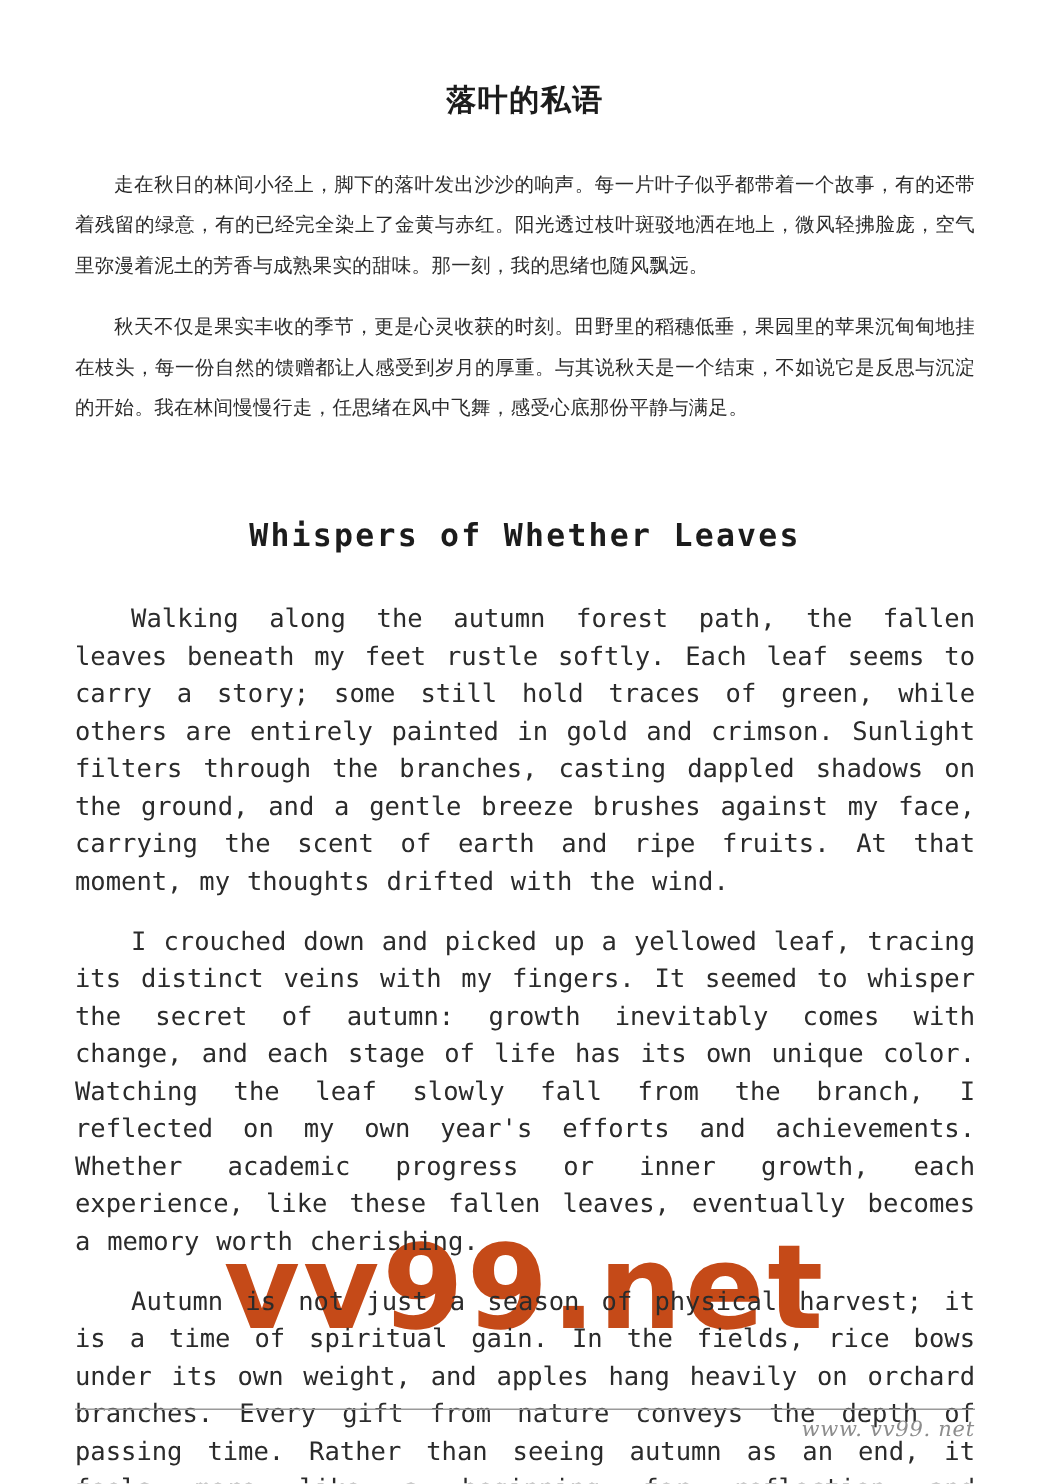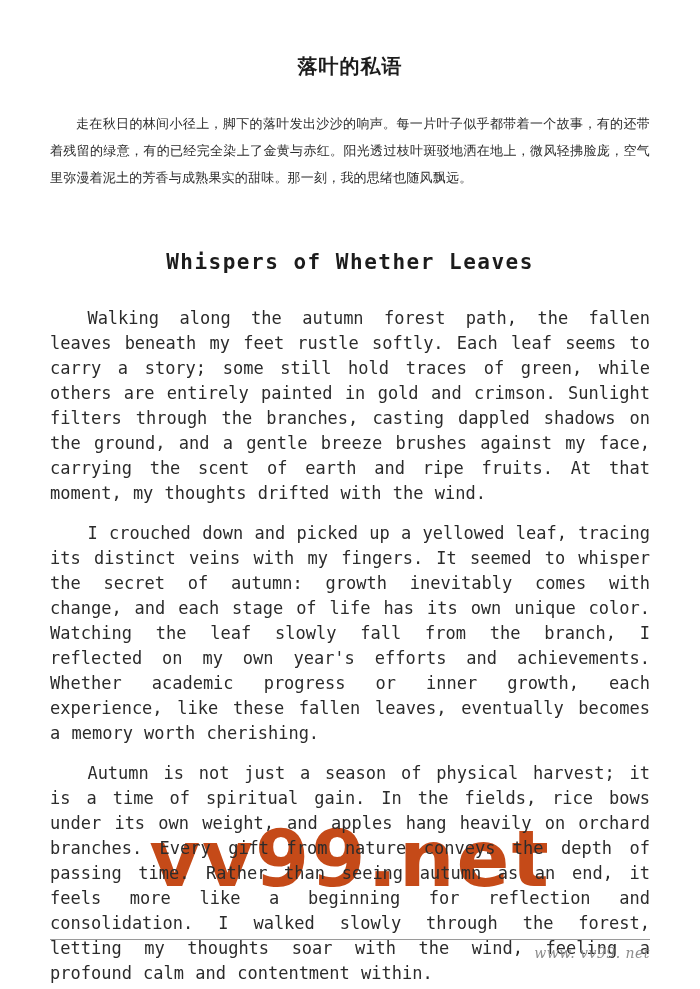--- a/index.html
+++ b/index.html
@@ -130,20 +130,21 @@
 
   <div class="watermark">vv99.net</div>
 
   <div class="content">
 
     <h1 class="cn-title">落叶的私语</h1>
 
     <p class="cn-p first">走在秋日的林间小径上，脚下的落叶发出沙沙的响声。每一片叶子似乎都带着一个故事，有的还带着残留的绿意，有的已经完全染上了金黄与赤红。阳光透过枝叶斑驳地洒在地上，微风轻拂脸庞，空气里弥漫着泥土的芳香与成熟果实的甜味。那一刻，我的思绪也随风飘远。</p>
 
 
+    <p class="cn-p">秋天不仅是果实丰收的季节，更是心灵收获的时刻。田野里的稻穗低垂，果园里的苹果沉甸甸地挂在枝头，每一份自然的馈赠都让人感受到岁月的厚重。与其说秋天是一个结束，不如说它是反思与沉淀的开始。我在林间慢慢行走，任思绪在风中飞舞，感受心底那份平静与满足。</p>
 
 
     <h2 class="en-title">Whispers of Whether Leaves</h2>
 
     <p class="en-p first">Walking along the autumn forest path, the fallen leaves beneath my feet rustle softly. Each leaf seems to carry a story; some still hold traces of green, while others are entirely painted in gold and crimson. Sunlight filters through the branches, casting dappled shadows on the ground, and a gentle breeze brushes against my face, carrying the scent of earth and ripe fruits. At that moment, my thoughts drifted with the wind.</p>
 
     <p class="en-p">I crouched down and picked up a yellowed leaf, tracing its distinct veins with my fingers. It seemed to whisper the secret of autumn: growth inevitably comes with change, and each stage of life has its own unique color. Watching the leaf slowly fall from the branch, I reflected on my own year's efforts and achievements. Whether academic progress or inner growth, each experience, like these fallen leaves, eventually becomes a memory worth cherishing.</p>
 
     <p class="en-p">Autumn is not just a season of physical harvest; it is a time of spiritual gain. In the fields, rice bows under its own weight, and apples hang heavily on orchard branches. Every gift from nature conveys the depth of passing time. Rather than seeing autumn as an end, it feels more like a beginning for reflection and consolidation. I walked slowly through the forest, letting my thoughts soar with the wind, feeling a profound calm and contentment within.</p>
 

